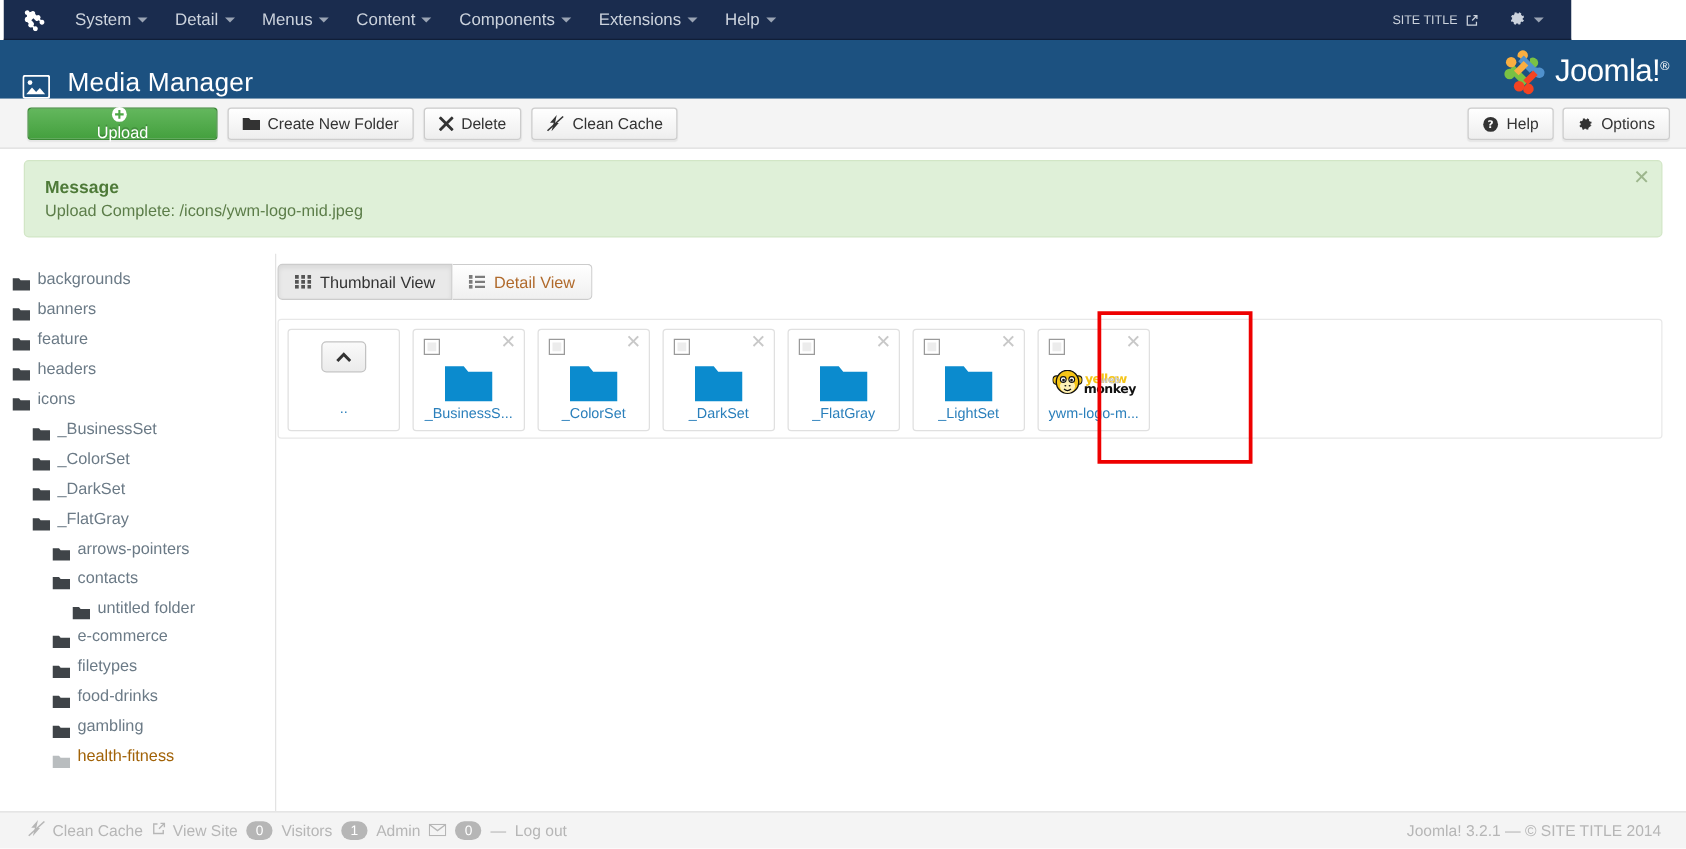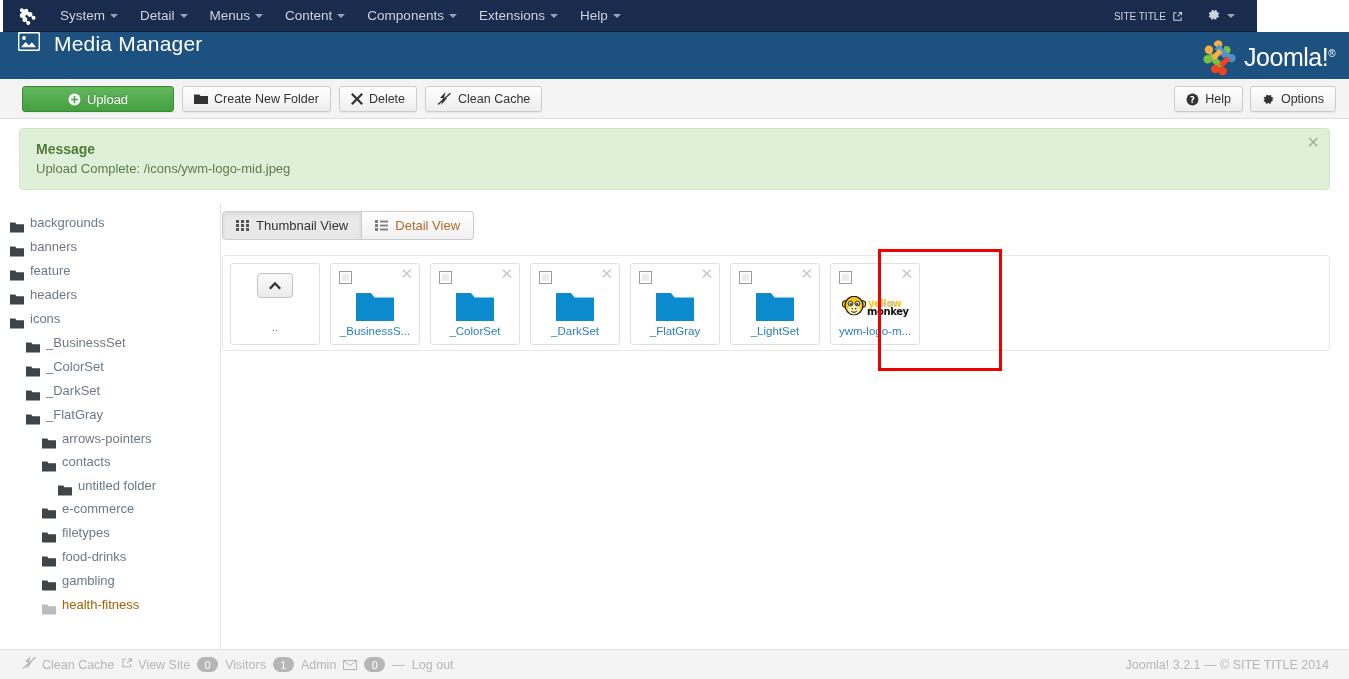--- a/index.html
+++ b/index.html
@@ -67,21 +67,21 @@
     display: inline-block; width: 0; height: 0; margin-left: 6px;
     border-left: 4px solid transparent; border-right: 4px solid transparent;
     border-top: 4px solid #9aa4b4;
   }
 
   
   .header {
     position: absolute; top: 32px; left: 0;
     width: 1349px; height: 47px;
     background: #1c5180;
-    display: flex; align-items: flex-start;
+    display: flex; align-items: flex-end;
   }
   .header .page-icon { margin-left: 18px; margin-right: 14px; display: flex; }
   .header h1 {
     margin: 0; font-size: 21px; font-weight: normal;
     color: #ffffff; letter-spacing: 0.2px;
   }
   .header-logo {
     position: absolute; right: 14px; top: 6px;
     display: flex; align-items: center;
   }
@@ -112,20 +112,21 @@
     box-shadow: 0 1px 1px rgba(0,0,0,0.06);
   }
   .btn .bi { margin-right: 6px; display: inline-flex; align-items: center; }
   .btn-upload {
     background: linear-gradient(#63b75d, #44a03e);
     border: 1px solid #3a8a35;
     color: #fff;
     width: 152px;
     font-size: 13px;
     text-shadow: 0 -1px 0 rgba(0,0,0,0.18);
+    flex-direction: column;
   }
   .toolbar-left {
     position: absolute; left: 22px; top: 7px;
     display: flex; align-items: center; gap: 8px;
   }
   .toolbar-right {
     position: absolute; right: 13px; top: 7px;
     display: flex; align-items: center; gap: 7px;
   }
 

